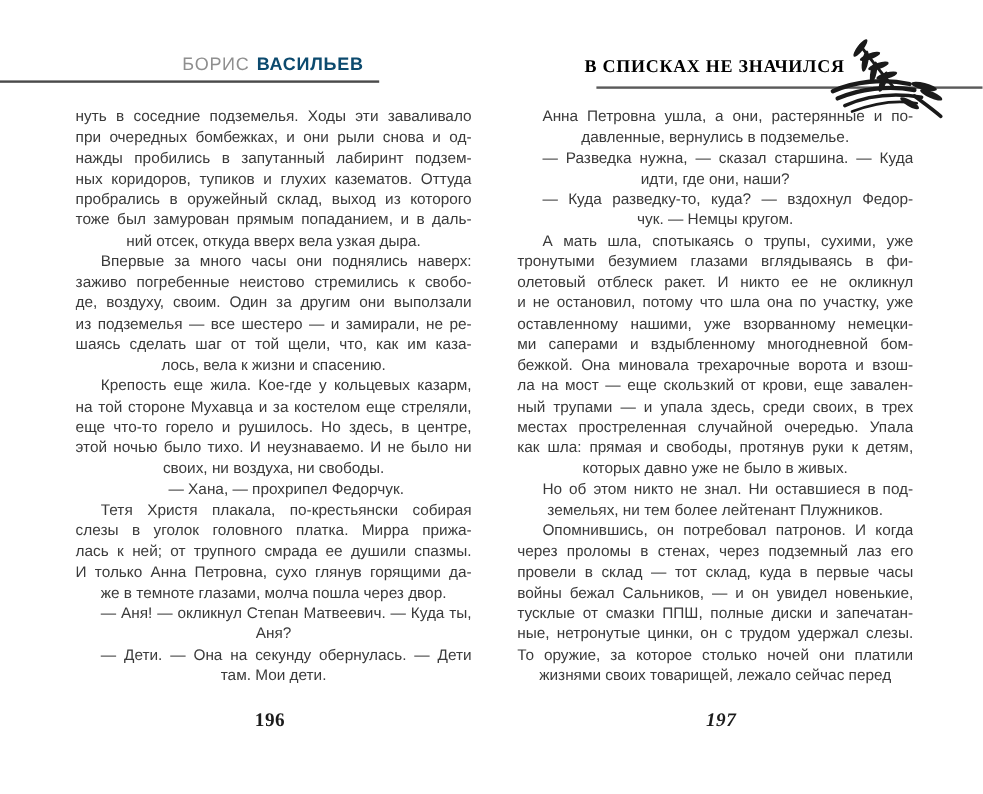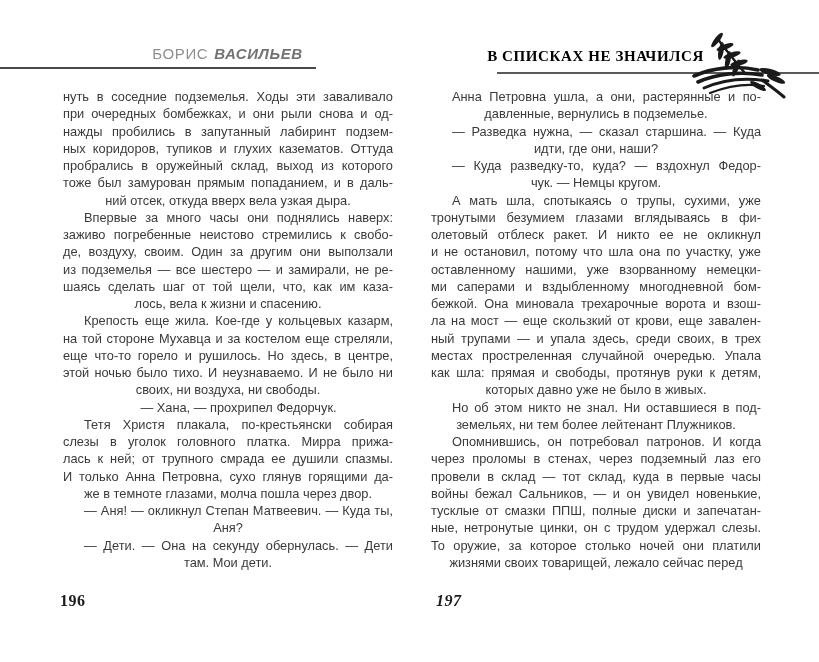--- a/index.html
+++ b/index.html
@@ -23,21 +23,21 @@
     white-space: nowrap;
   }
   .running-header.left { left: 64px; font-family: "Liberation Sans", sans-serif; }
   .running-header.right {
     left: 432px; top: 48px;
     font-family: "Liberation Serif", serif;
     font-weight: 700;
     color: #000000;
   }
   .author-first { color: #8f8f8f; font-weight: 400; }
-  .author-last  { color: #737373; font-weight: 700; margin-left: 6px; font-style: italic; }
+  .author-last  { color: #0c4a6e; font-weight: 700; margin-left: 6px; }
 
   .header-rule { position: absolute; background: #4a4a4a; }
   .header-rule.left  { top: 67px; left: 0; width: 316px; height: 2px; }
   .header-rule.right { top: 72px; left: 497px; width: 322px; height: 1.5px; background:#5a5a5a; }
 
   .laurel { position: absolute; left: 684px; top: 30px; width: 120px; height: 72px; }
 
   
   .column {
     position: absolute;
@@ -56,20 +56,21 @@
     height: 17.25px;
   }
   .line.j { text-align: justify; text-align-last: justify; text-justify: inter-word; }
   .line.i { text-indent: 21px; }
 
   
   .page-number {
     position: absolute;
     top: 592px;
     width: 330px;
+    text-align: center;
     font-family: "Liberation Serif", serif;
     font-weight: 700;
     font-size: 16px;
     color: #1c1c1c;
     letter-spacing: 0.5px;
   }
   .page-number.left  { left: 60px; }
   .page-number.right { left: 436px; font-style: italic; }
 </style>
 </head>

